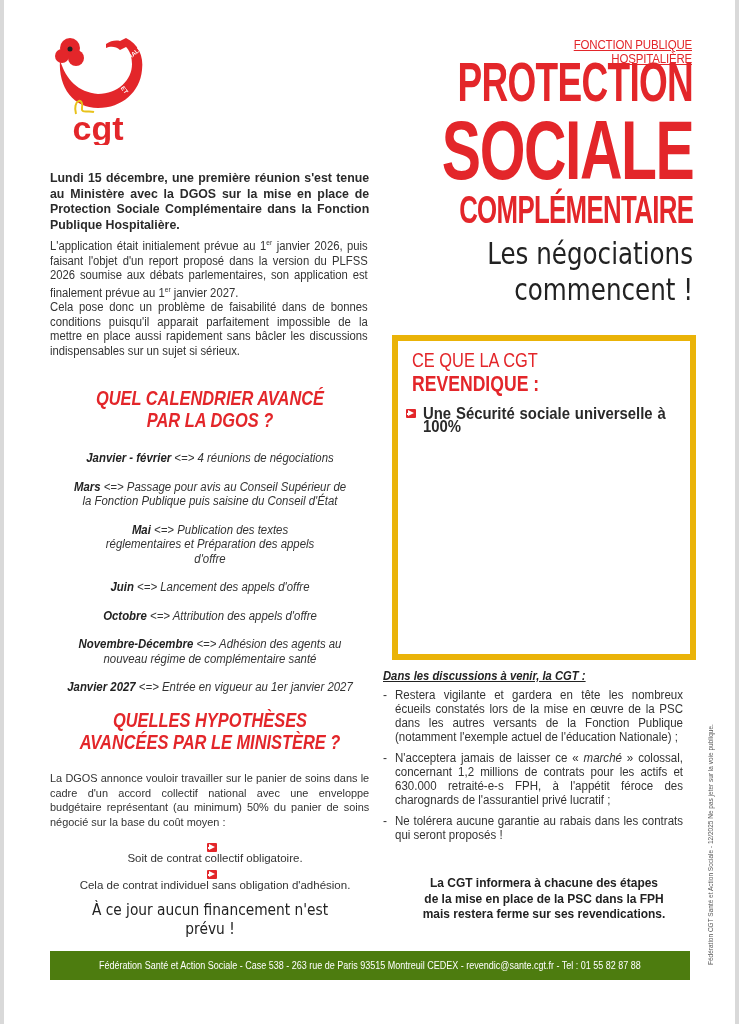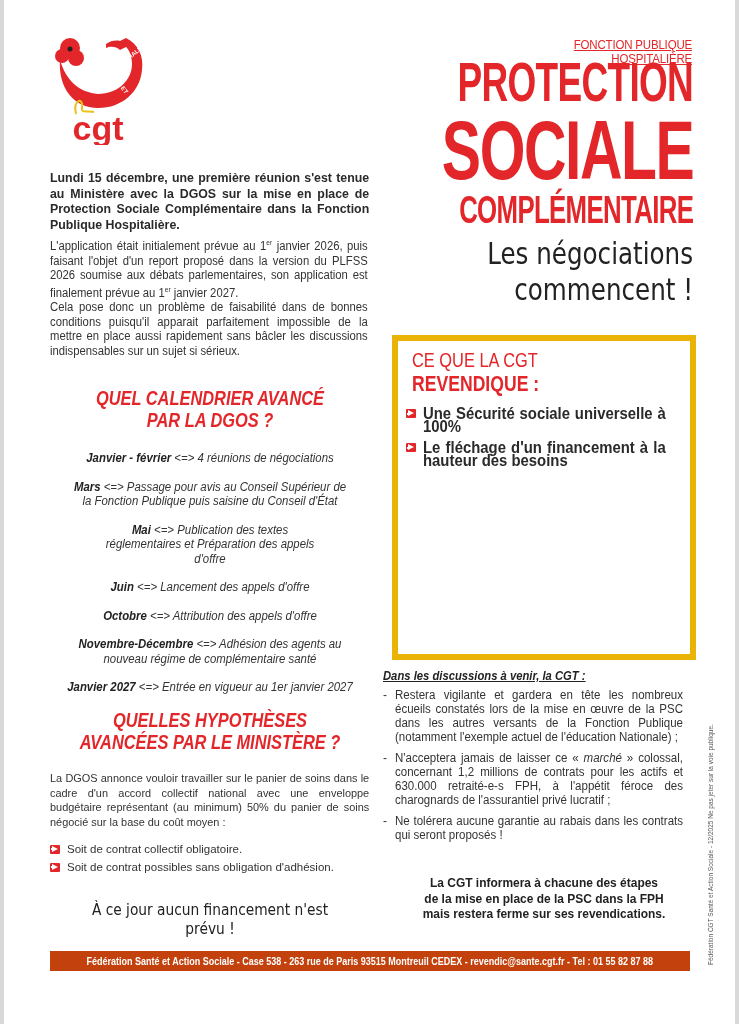--- a/index.html
+++ b/index.html
@@ -42,21 +42,21 @@
   
   .cal { position:absolute; left:50px; top:451px; width:320px;font-style:italic; }
   .cal-row { text-align:center; font-size:12px; line-height:14.5px; color:#333; margin-bottom:14px;
              transform:scaleX(0.95); }
   .cal-row b { color:#222; }
 
   
   .hyp { position:absolute; left:50px; top:771px; width:336px; font-size:11.5px; line-height:14.5px;
          color:#333; transform:scaleX(0.95); transform-origin:left; text-align:justify; }
   .hyp-list { position:absolute; left:50px; top:843px; width:330px; }
-  .hyp-item { display:flex; align-items:center; font-size:11.5px; color:#333; margin-bottom:6px; }
+  .hyp-item { display:flex; align-items:center; font-size:11.5px; color:#333; margin-bottom:6px;flex-direction:column; }
   .arrow { display:inline-block; width:10px; height:9px; background:#e3262a; border-radius:1px; position:relative;
            margin-right:7px; flex-shrink:0; }
   .arrow::after { content:""; position:absolute; left:2px; top:1px; border-left:6px solid #fff;
                   border-top:3.5px solid transparent; border-bottom:3.5px solid transparent; }
   .arrow::before { content:""; position:absolute; left:1px; top:3.5px; width:3px; height:2px; background:#fff; }
   .quote { position:absolute; left:50px; top:900px; width:320px; text-align:center;
            font-family:"DejaVu Sans", sans-serif; font-size:16px; color:#222; transform:scaleX(0.86); }
 
   
   .box { position:absolute; left:392px; top:335px; width:292px; height:313px; border:6px solid #eab308; }
@@ -72,22 +72,22 @@
   .disc-h { position:absolute; left:383px; top:669px; font-size:12.5px; font-weight:bold; font-style:italic;
             text-decoration:underline; color:#222; transform:scaleX(0.9); transform-origin:left; white-space:nowrap; }
   .disc-list { position:absolute; left:383px; top:688px; width:322px; }
   .disc-item { display:flex; font-size:12px; line-height:14px; color:#333; margin-bottom:7px; }
   .disc-item .dash { width:12px; flex-shrink:0; }
   .disc-item .txt { text-align:justify; width:300px; display:block; transform:scaleX(0.96); transform-origin:left; }
   .conclusion { position:absolute; left:388px; top:875px; width:312px; text-align:center; font-size:13px;
                 font-weight:bold; line-height:15.5px; color:#222; transform:scaleX(0.92); }
 
   
-  .footer { position:absolute; left:50px; top:951px; width:640px; height:20px; background:#c2410c;
-            color:#fff; font-size:10px; font-weight:bold; display:flex; align-items:center; justify-content:center; }
+  .footer { position:absolute; left:50px; top:951px; width:640px; height:29px; background:#4d7c0f;
+            color:#fff; font-size:10px; font-weight:normal; display:flex; align-items:center; justify-content:center; }
   .footer span { transform:scaleX(0.9); white-space:nowrap; }
   .side-note { position:absolute; left:707px; top:965px; transform:rotate(-90deg); transform-origin:left top;
                font-size:6.5px; color:#555; white-space:nowrap; }
 </style>
 </head>
 <body>
 
 <div class="edge-l"></div>
 <div class="edge-r"></div>
 
@@ -136,36 +136,32 @@
   <div>AVANCÉES PAR LE MINISTÈRE ?</div>
 </div>
 <div class="hyp">La DGOS annonce vouloir travailler sur le panier de soins dans le cadre d'un accord collectif national avec une enveloppe budgétaire représentant (au minimum) 50% du panier de soins négocié sur la base du coût moyen :</div>
 <div class="hyp-list">
   <div class="hyp-item">
       <span class="arrow"></span>
       <span>Soit de contrat collectif obligatoire.</span>
     </div>
   <div class="hyp-item">
       <span class="arrow"></span>
-      <span>Soit de contrat possibles sans obligation d'adhésion.</span>
+      <span>Cela de contrat individuel sans obligation d'adhésion.</span>
     </div>
 </div>
 <div class="quote">À ce jour aucun financement n'est prévu !</div>
 
 <div class="box">
   <div class="box-h1">CE QUE LA CGT</div>
   <div class="box-h2">REVENDIQUE :</div>
   <div class="box-list">
     <div class="box-item">
         <span class="arrow"></span>
         <span class="txt">Une Sécurité sociale universelle à 100%</span>
-      </div>
-    <div class="box-item">
-        <span class="arrow"></span>
-        <span class="txt">Le fléchage d'un financement à la hauteur des besoins</span>
       </div>
   </div>
 </div>
 
 <div class="disc-h">Dans les discussions à venir, la CGT :</div>
 <div class="disc-list">
   <div class="disc-item">
       <span class="dash">-</span>
       <span class="txt"><span>Restera vigilante et gardera en tête les nombreux écueils constatés lors de la mise en œuvre de la PSC dans les autres versants de la Fonction Publique (notamment l'exemple actuel de l'éducation Nationale) ;</span></span>
     </div>

